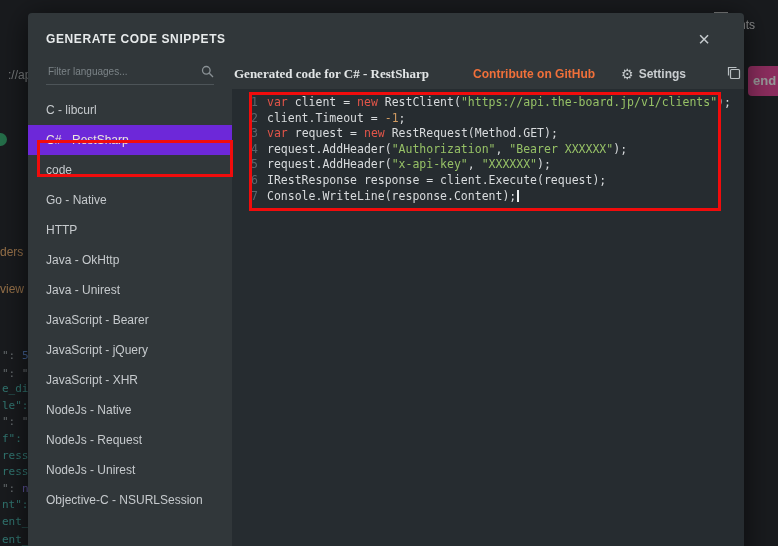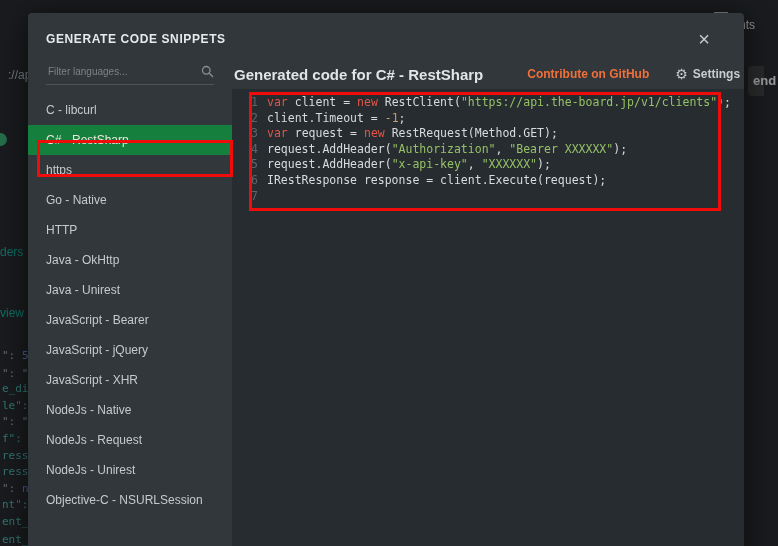--- a/index.html
+++ b/index.html
@@ -5,29 +5,29 @@
   html,body{margin:0;padding:0;background:#111;}
   .screen{
     position:relative;width:778px;height:546px;overflow:hidden;
     background:#26292c;font-family:"Liberation Sans",sans-serif;
     -webkit-font-smoothing:antialiased;
   }
   
   .bg-layer{position:absolute;inset:0;z-index:0;}
   .win-dash{position:absolute;left:678px;top:18px;width:13px;height:2px;background:#d6d6d6;}
   .win-square{position:absolute;left:714px;top:12px;width:10px;height:9px;border:2px solid #d6d6d6;}
-  .frag{position:absolute;color:#14b8a6;font-size:12px;white-space:nowrap;}
+  .frag{position:absolute;color:#fdba74;font-size:12px;white-space:nowrap;}
   .frag-nts{left:739px;top:18px;color:#f0f0f0;}
   .frag-url{left:8px;top:68px;color:#c9ccce;}
   .frag-ders{left:0;top:245px;}
-  .frag-view{left:0;top:306px;}
+  .frag-view{left:0;top:282px;}
   .frag-size{left:744px;top:248px;color:#3ec28f;font-size:11px;font-family:"DejaVu Sans Mono",monospace;padding-left:40px;}
   .send-btn{
-    position:absolute;left:748px;top:66px;width:16px;height:30px;
-    background:#404040;border-radius:4px 0 0 4px;color:#fff;font-size:13px;
+    position:absolute;left:748px;top:66px;width:30px;height:30px;
+    background:#ec4899;border-radius:4px 0 0 4px;color:#fff;font-size:13px;
     font-weight:bold;line-height:30px;padding-left:5px;box-sizing:border-box;
   }
   .green-dot{position:absolute;left:-6px;top:133px;width:13px;height:13px;border-radius:50%;background:#3cb878;}
   .resp-line{position:absolute;left:2px;font-family:"DejaVu Sans Mono",monospace;font-size:11px;white-space:pre;}
   .tok2-key{color:#4fc1b7;}
   .tok2-num{color:#6f9ff0;}
   .tok2-str{color:#e8a14f;}
   .tok2-pn{color:#aab0b4;}
   .tok2-null{color:#9a86fd;}
   
@@ -55,27 +55,27 @@
     flex:1;background:transparent;border:none;outline:none;
     color:#cfd3d5;font-size:10px;font-family:"Liberation Sans",sans-serif;min-width:0;
   }
   .search-input::placeholder{color:#7b8387;}
   .search-icon{flex-shrink:0;display:inline-flex;}
   .lang-list{margin-top:8px;}
   .lang-item{
     height:30px;line-height:30px;padding-left:18px;font-size:12px;
     color:#c6cacd;cursor:pointer;white-space:nowrap;
   }
-  .lang-item.selected{background:#15803d;color:#ece6dd;}
+  .lang-item.selected{background:#6d28d9;color:#ece6dd;}
   
   .main{flex:1;display:flex;flex-direction:column;min-width:0;}
   .main-header{
     height:30px;display:flex;align-items:center;padding:0 14px 0 2px;flex-shrink:0;
   }
-  .gen-title{font-size:15px;font-weight:bold;color:#e2e5e6;flex:1;white-space:nowrap;}
+  .gen-title{font-size:13px;font-weight:bold;color:#e2e5e6;flex:1;white-space:nowrap;font-family:Liberation Serif, serif;}
   .contribute{font-size:12px;font-weight:bold;color:#f0703a;cursor:pointer;white-space:nowrap;margin-left:44px;}
   .settings{display:flex;align-items:center;margin-left:26px;cursor:pointer;}
   .gear{font-size:14px;color:#c3c8ca;margin-right:5px;line-height:1;}
   .settings-label{font-size:12px;font-weight:bold;color:#c9cdd0;}
   .copy-btn{margin-left:40px;cursor:pointer;display:inline-flex;}
   .code-area{flex:1;background:#262c30;padding-top:6px;overflow:hidden;}
   .code-line{
     display:flex;font-family:"DejaVu Sans Mono",monospace;font-size:11.5px;
     line-height:15.6px;white-space:pre;
   }
@@ -138,21 +138,21 @@
           <span class="search-icon">
             <svg width="13" height="13" viewBox="0 0 13 13">
               <circle cx="5.3" cy="5.3" r="3.8" fill="none" stroke="#8a9195" stroke-width="1.3"></circle>
               <line x1="8.3" y1="8.3" x2="12" y2="12" stroke="#8a9195" stroke-width="1.3"></line>
             </svg>
           </span>
         </div>
         <div class="lang-list" id="language-list">
             <div class="lang-item">C - libcurl</div>
             <div class="lang-item selected">C# - RestSharp</div>
-            <div class="lang-item">https</div>
+            <div class="lang-item">code</div>
             <div class="lang-item">Go - Native</div>
             <div class="lang-item">HTTP</div>
             <div class="lang-item">Java - OkHttp</div>
             <div class="lang-item">Java - Unirest</div>
             <div class="lang-item">JavaScript - Bearer</div>
             <div class="lang-item">JavaScript - jQuery</div>
             <div class="lang-item">JavaScript - XHR</div>
             <div class="lang-item">NodeJs - Native</div>
             <div class="lang-item">NodeJs - Request</div>
             <div class="lang-item">NodeJs - Unirest</div>
@@ -178,21 +178,21 @@
           </div>
         </div>
         <div class="code-area">
           <div id="code-lines">
               <div class="code-line"><span class="ln">1</span><span><span class="tok-kw">var</span><span class="tok-pl"> client = </span><span class="tok-kw">new</span><span class="tok-pl"> RestClient(</span><span class="tok-str">"https://api.the-board.jp/v1/clients"</span><span class="tok-pl">);</span></span></div>
               <div class="code-line"><span class="ln">2</span><span><span class="tok-pl">client.Timeout = </span><span class="tok-num">-1</span><span class="tok-pl">;</span></span></div>
               <div class="code-line"><span class="ln">3</span><span><span class="tok-kw">var</span><span class="tok-pl"> request = </span><span class="tok-kw">new</span><span class="tok-pl"> RestRequest(Method.GET);</span></span></div>
               <div class="code-line"><span class="ln">4</span><span><span class="tok-pl">request.AddHeader(</span><span class="tok-str">"Authorization"</span><span class="tok-pl">, </span><span class="tok-str">"Bearer XXXXXX"</span><span class="tok-pl">);</span></span></div>
               <div class="code-line"><span class="ln">5</span><span><span class="tok-pl">request.AddHeader(</span><span class="tok-str">"x-api-key"</span><span class="tok-pl">, </span><span class="tok-str">"XXXXXX"</span><span class="tok-pl">);</span></span></div>
               <div class="code-line"><span class="ln">6</span><span><span class="tok-pl">IRestResponse response = client.Execute(request);</span></span></div>
-              <div class="code-line"><span class="ln">7</span></div>
+              <div class="code-line"><span class="ln">7</span><span><span class="tok-pl">Console.WriteLine(response.Content);</span><span class="cursor"></span></span></div>
             </div>
         </div>
       </div>
 
     </div>
   </div>
 
   <div class="anno anno-sidebar"></div>
   <div class="anno anno-code"></div>
 

